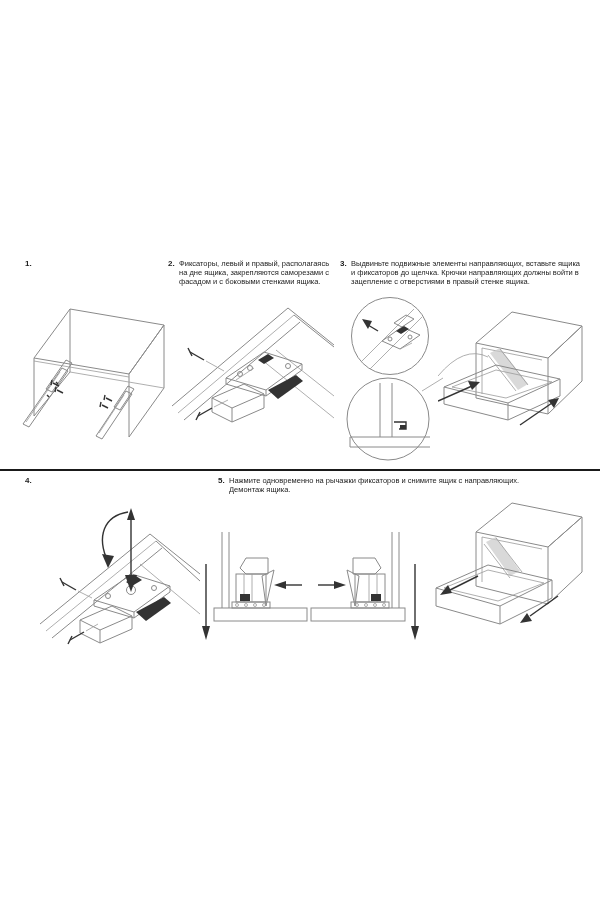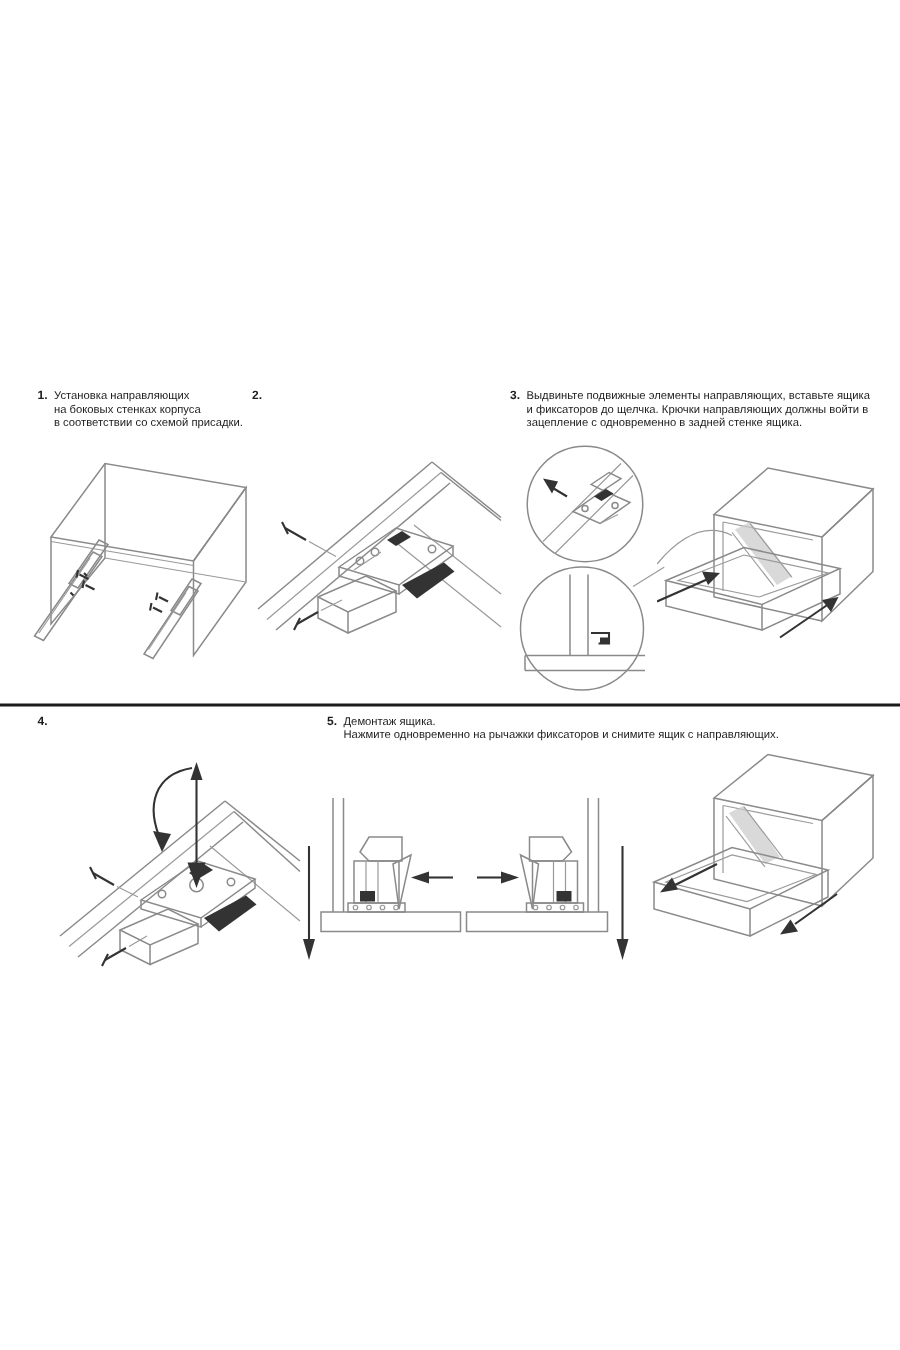--- a/index.html
+++ b/index.html
@@ -17,37 +17,37 @@
   .dkl{stroke:#333333;stroke-width:1.4;fill:none;}
   .gry{fill:#c9c9c9;opacity:0.7;stroke:none;}
 </style>
 </head>
 <body>
 
 <div class="canvas">
 
   <div class="step" style="left:25px;top:259px;width:145px;">
     <span class="num">1.</span>
-    <div class="lines">
-      <div>Установка направляющих</div>
-      <div>на боковых стенках корпуса</div>
-      <div>в соответствии со схемой присадки.</div>
-    </div>
   </div>
 
   <div class="step" style="left:168px;top:259px;width:172px;">
     <span class="num">2.</span>
+    <div class="lines">
+      <div>Фиксаторы, левый и правый, располагаясь</div>
+      <div>на дне ящика, закрепляются саморезами с</div>
+      <div>фасадом и с боковыми стенками ящика.</div>
+    </div>
   </div>
 
   <div class="step" style="left:340px;top:259px;width:252px;">
     <span class="num">3.</span>
     <div class="lines">
       <div>Выдвиньте подвижные элементы направляющих, вставьте ящика</div>
       <div>и фиксаторов до щелчка. Крючки направляющих должны войти в</div>
-      <div>зацепление с одновременно в задней стенке ящика.</div>
+      <div>зацепление с отверстиями в правый стенке ящика.</div>
     </div>
   </div>
 
   <div class="fig" style="left:16px;top:296px;">
     <svg width="160" height="168" viewBox="0 0 160 168">
       <path class="ln" d="M18,62 L54,13 L148,29 L113,78 Z"></path>
       <path class="ln" d="M113,78 L148,29 L148,92 L113,141 Z"></path>
       <path class="ln" d="M18,62 L18,120 L54,76 L54,13"></path>
       <path class="lnt" d="M54,76 L148,92"></path>
       <path class="lnt" d="M18,65 L113,81"></path>
@@ -161,22 +161,22 @@
 
   <div class="divider" style="top:469px;"></div>
 
   <div class="step" style="left:25px;top:476px;width:182px;">
     <span class="num">4.</span>
   </div>
 
   <div class="step" style="left:218px;top:476px;width:372px;">
     <span class="num">5.</span>
     <div class="lines">
+      <div>Нажмите одновременно на рычажки фиксаторов и снимите ящик с направляющих.</div>
       <div>Демонтаж ящика.</div>
-      <div>Нажмите одновременно на рычажки фиксаторов и снимите ящик с направляющих.</div>
     </div>
   </div>
 
   <div class="fig" style="left:28px;top:502px;">
     <svg width="175" height="148" viewBox="0 0 175 148">
 
       <path class="ln" d="M12,122 L122,32"></path>
       <path class="lnt" d="M18,129 L128,39"></path>
       <path class="ln" d="M24,136 L134,46"></path>
       <path class="ln" d="M122,32 L172,72"></path>

